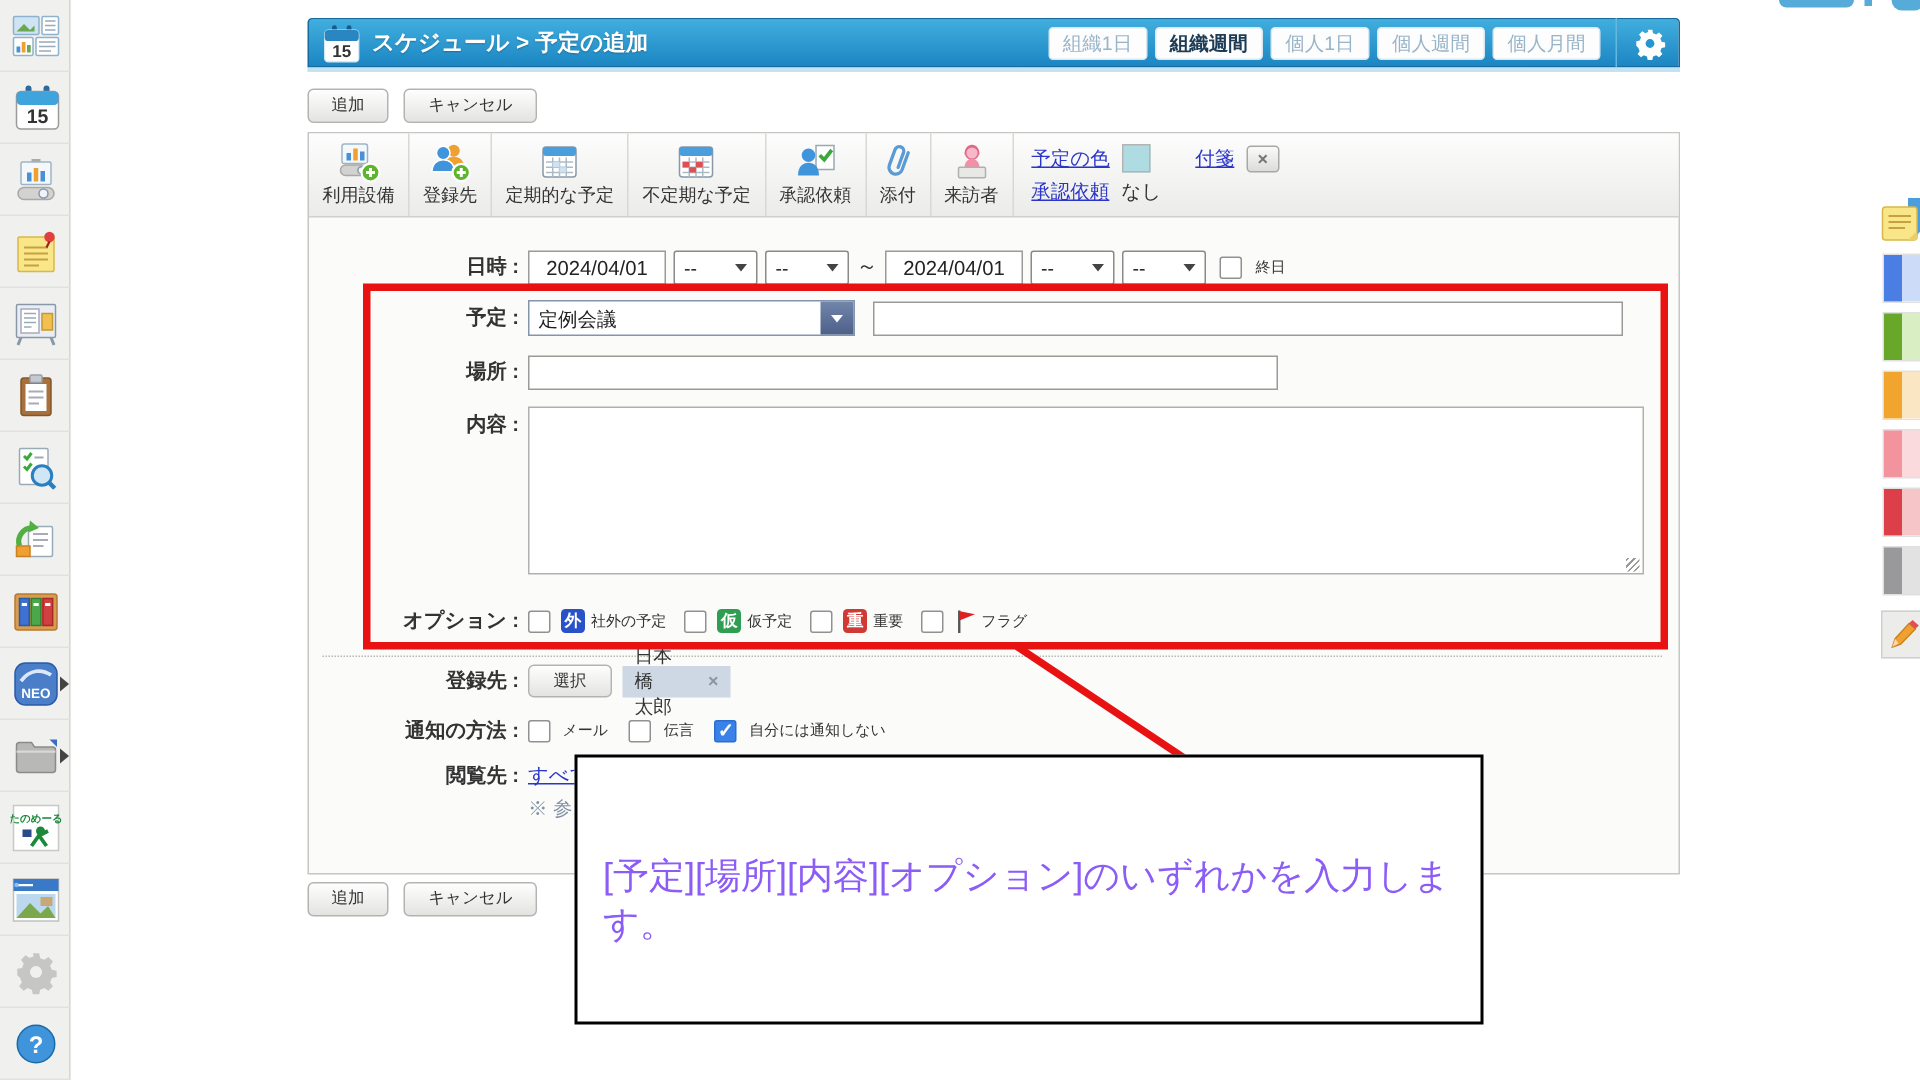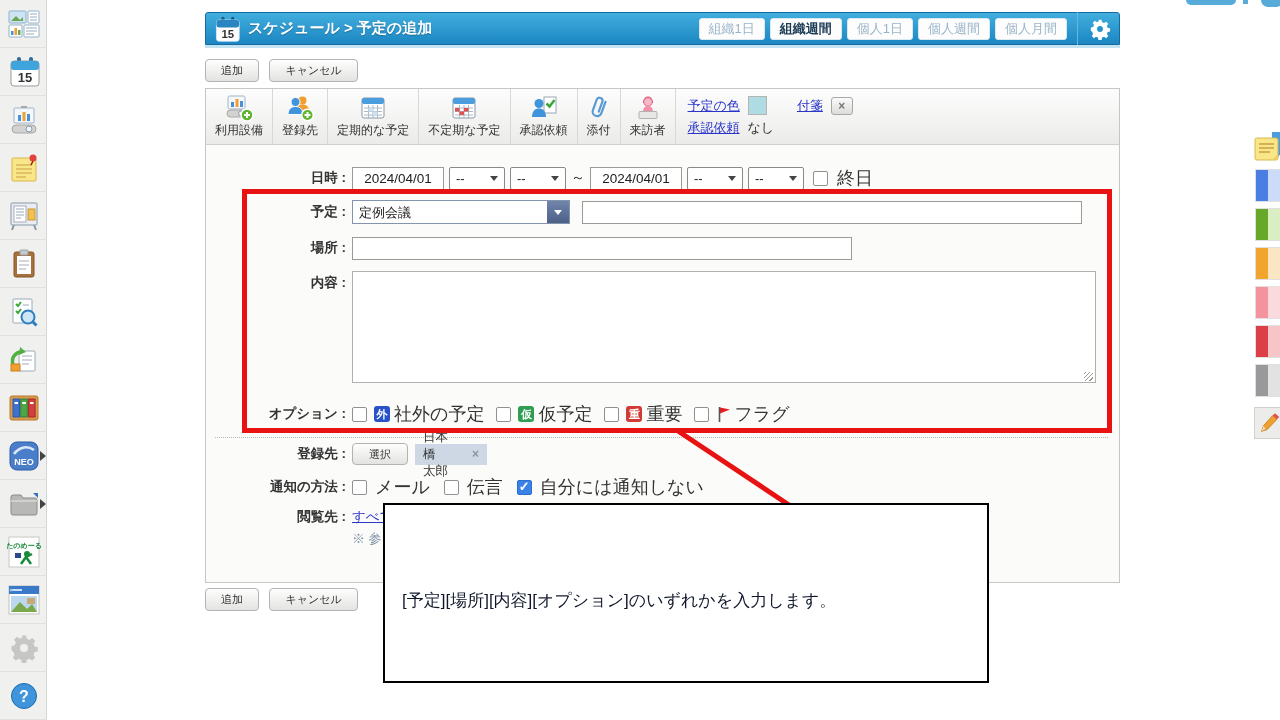--- a/index.html
+++ b/index.html
@@ -56,35 +56,35 @@
   .chev { width:0; height:0; border-top:5px solid #444; border-left:4px solid transparent; border-right:4px solid transparent; margin-right:6px; }
   .timesel { width:56px; }
   .combo { width:218px; height:24px; border:1px solid #8494ac; background:#fff; display:flex; align-items:stretch; cursor:pointer; }
   .combo .seltxt { flex:1; font-size:13px; color:#222; padding:3px 6px; }
   .combo-btn { width:22px; background:linear-gradient(#7286ac,#4c6088); display:flex; align-items:center; justify-content:center; }
   .combo-btn .chev { border-top-color:#fff; margin:0; }
   .widesel { width:218px; }
   .checkbox { width:15px; height:15px; background:#fff; border:1px solid #919191; border-radius:2px; position:relative; cursor:pointer; flex:none; }
   .checkbox.checked { background:#3b82e8; border-color:#2a6fd0; }
   .checkbox.checked::after { content:"✓"; position:absolute; left:1px; top:-2px; color:#fff; font-size:13px; font-weight:bold; }
-  .cklabel { font-size:18px; color:#333; margin-left:4px; white-space:nowrap; }
+  .cklabel { font-size:10px; color:#333; margin-left:4px; white-space:nowrap; }
   .badge { display:inline-block; width:16px; height:16px; border-radius:3px; color:#fff; font-size:11px; font-weight:bold; line-height:16px; text-align:center; margin:0 2px 0 5px; }
   textarea.content { position:absolute; left:352px; top:271px; width:744px; height:112px; border:1px solid #b0b0ae; background:#fff; resize:none; }
   .resize-grip { position:absolute; left:1084px; top:372px; width:9px; height:9px;
     background:repeating-linear-gradient(-45deg, transparent 0 2px, #999 2px 3px); }
   .dotted-sep { position:absolute; left:215px; top:437px; width:893px; border-top:1px dotted #b8b8b6; }
   .tag { height:21px; background:#cdd8e4; display:flex; align-items:center; font-size:12.5px; color:#333; padding:0 8px; position:relative; }
   .tag .tag-x { margin-left:24px; color:#8a96a4; font-weight:bold; font-size:12px; cursor:pointer; }
   .note-txt { position:absolute; left:352px; top:530px; font-size:13px; color:#8292a6; }
 
   
   .red-box { position:absolute; left:242px; top:189px; width:870px; height:244px; border:5px solid #e81212; z-index:4; pointer-events:none; }
   .callout { position:absolute; left:383px; top:503px; width:606px; height:180px; background:#fff; border:2px solid #000;
     display:flex; align-items:center; padding:14px 10px 0 17px; z-index:6; }
-  .callout-text { font-size:17px; color:#0f172a; }
+  .callout-text { font-size:24px; color:#8b5cf6; }
   svg.overlay { position:absolute; left:0; top:0; z-index:5; pointer-events:none; }
 
   
   .fusen-note { position:absolute; left:1252px; top:130px; cursor:pointer; }
   .fusen-swatch { position:absolute; left:1256px; width:30px; height:31px; display:flex; box-shadow:0 0 0 1px rgba(0,0,0,.12); cursor:pointer; }
   .fs-dark { width:12px; height:100%; }
   .fs-light { flex:1; height:100%; }
   .fusen-pencil { position:absolute; left:1254px; top:407px; width:30px; height:32px; background:#ececea; border:1px solid #d0d0ce; display:flex; align-items:center; justify-content:center; cursor:pointer; }
   .cut-icon { position:absolute; top:0; background:#56abd9; }
 </style>

